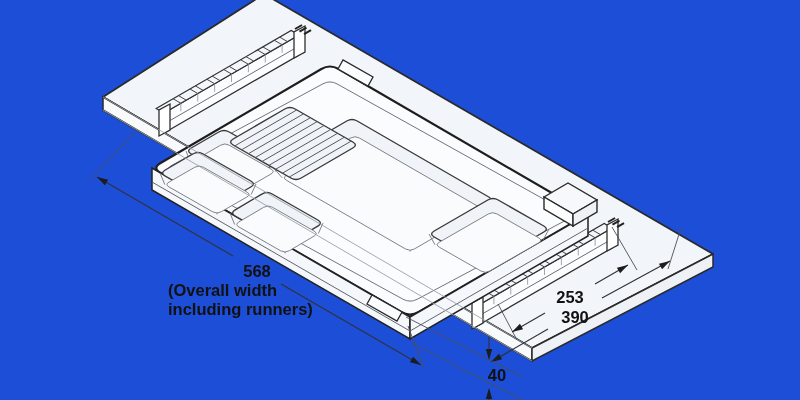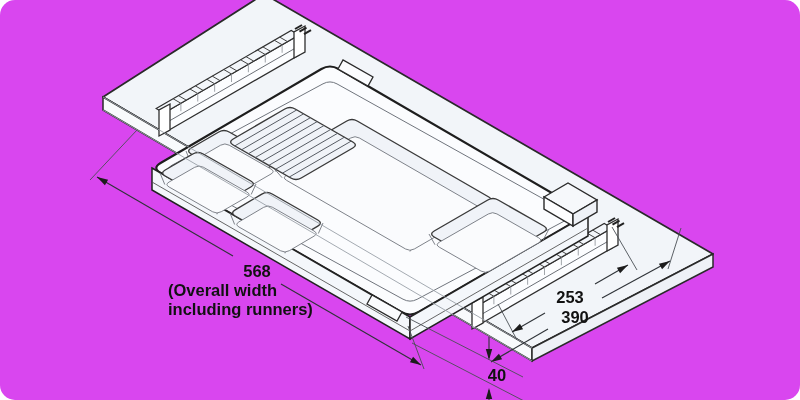--- a/index.html
+++ b/index.html
@@ -1,17 +1,17 @@
 <!DOCTYPE html>
 <html><head>
 <meta charset="utf-8">
 <style>
   html,body{margin:0;padding:0;background:#fff;}
-  .stage{position:relative;width:800px;height:400px;background:#d946ef;overflow:hidden;
-         font-family:"Liberation Sans", sans-serif;border-radius:15px;}
+  .stage{position:relative;width:800px;height:400px;background:#1d4ed8;overflow:hidden;
+         font-family:"Liberation Sans", sans-serif;}
   svg text{font-family:"Liberation Sans", sans-serif;font-weight:bold;fill:#111;}
   .dim-label{font-size:16.5px;}
 </style>
 </head>
 <body>
 
 <div class="stage">
   <svg id="diagram" width="800" height="400" viewBox="0 0 800 400">
     <g id="gSlab">
         <path fill="#f2f5f9" stroke="#2a2a2a" stroke-width="1.7" stroke-linejoin="round" d="M103,97 L 264,-6 L 713,254 L 532,348 Z"></path>

